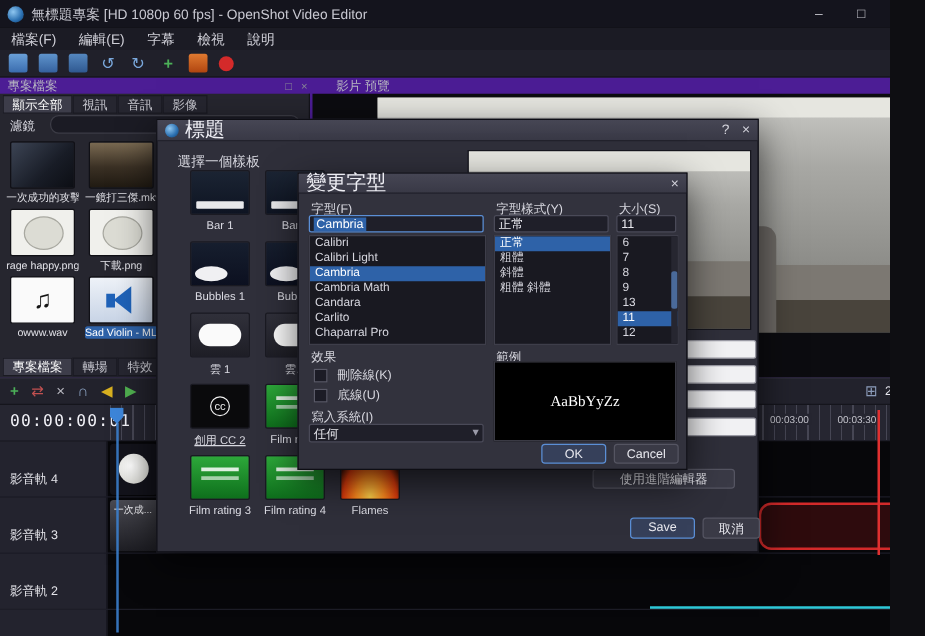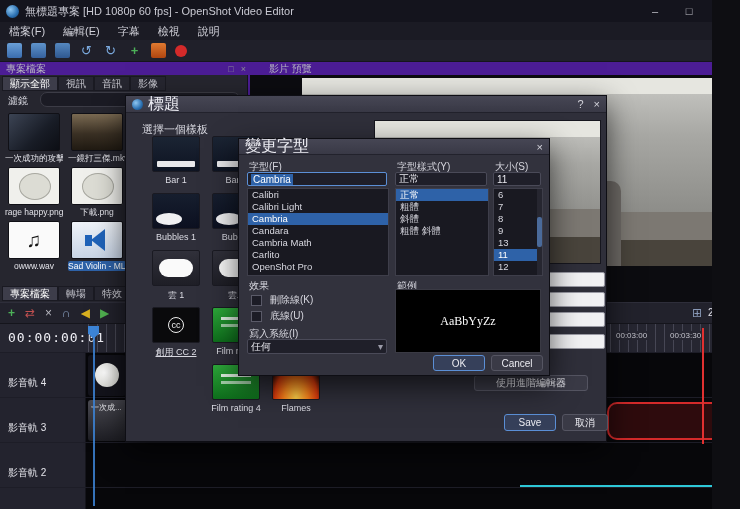--- a/index.html
+++ b/index.html
@@ -271,20 +271,24 @@
       <div class="tlabel">雲...</div>
     </div>
     <div class="tpl" style="left:22px;top:211px;text-decoration:underline;">
       <div class="thumb th-cc"></div>
       <div class="tlabel">創用 CC 2</div>
     </div>
     <div class="tpl" style="left:82px;top:211px;">
       <div class="thumb th-rating"></div>
       <div class="tlabel">Film rati...</div>
     </div>
+    <div class="tpl" style="left:22px;top:268px;">
+      <div class="thumb th-rating"></div>
+      <div class="tlabel">Film rating 3</div>
+    </div>
     <div class="tpl" style="left:82px;top:268px;">
       <div class="thumb th-rating"></div>
       <div class="tlabel">Film rating 4</div>
     </div>
     <div class="tpl" style="left:142px;top:268px;text-align:center;">
       <div class="thumb th-flames"></div>
       <div class="tlabel">Flames</div>
     </div>
 
     <div class="scene" style="left:248px;top:24px;width:225px;height:142px;border:1px solid #16161e;">
@@ -312,24 +316,24 @@
     </div>
 
     <div class="lbl" style="left:10px;top:21px;">字型(F)</div>
     <div class="input focus" style="left:8px;top:33px;width:140px;height:14px;">
       <span class="selhl">Cambria</span>
     </div>
     <div class="list" style="left:8px;top:49px;width:140px;height:86px;">
       <div class="li">Calibri</div>
       <div class="li">Calibri Light</div>
       <div class="li sel">Cambria</div>
+      <div class="li">Cambria Math</div>
       <div class="li">Candara</div>
-      <div class="li">Cambria Math</div>
       <div class="li">Carlito</div>
-      <div class="li">OpenShot Pro</div>
+      <div class="li">Chaparral Pro</div>
     </div>
 
     <div class="lbl" style="left:158px;top:21px;">字型樣式(Y)</div>
     <div class="input" style="left:156px;top:33px;width:92px;height:14px;">
       <span>正常</span>
     </div>
     <div class="list" style="left:156px;top:49px;width:92px;height:86px;">
       <div class="li sel">正常</div>
       <div class="li">粗體</div>
       <div class="li">斜體</div>

